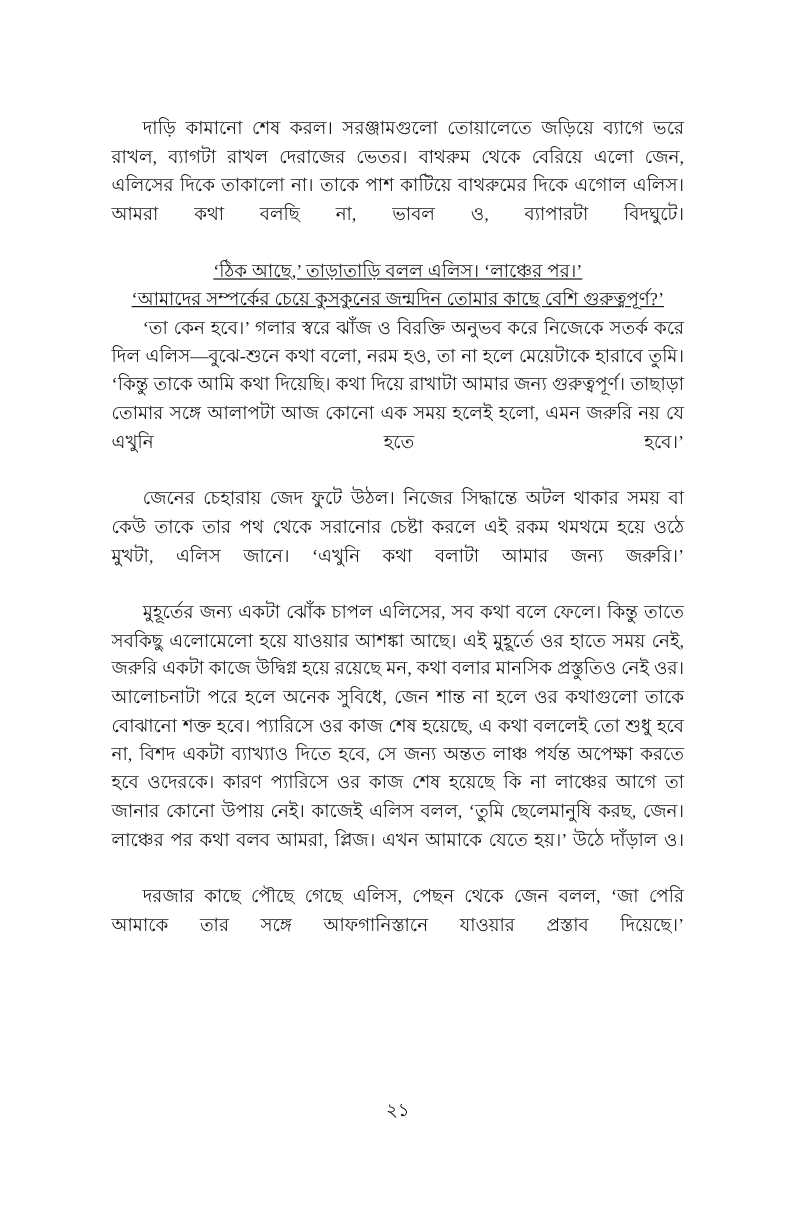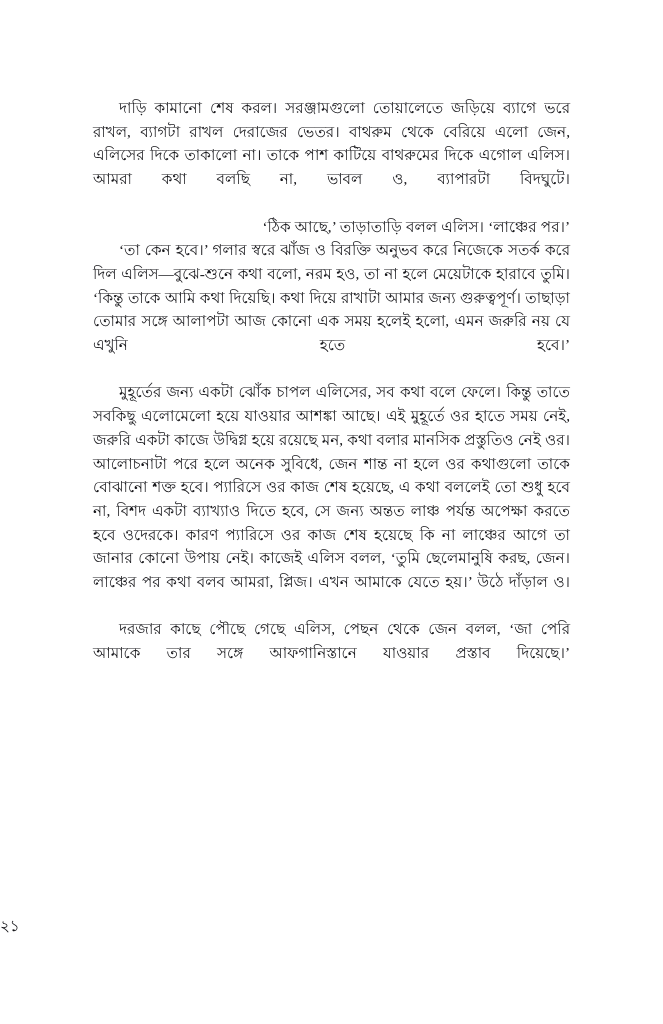--- a/index.html
+++ b/index.html
@@ -34,62 +34,65 @@
     text-align: justify;
     text-justify: inter-word;
     text-indent: 26px;
     word-spacing: 0.4px;
     -webkit-font-smoothing: antialiased;
   }
 
   
   .para.dialogue {
     text-indent: 0;
-    text-align: right;
+    text-align: center;
+    text-decoration: underline;
   }
 
   
   .para:after {
     content: "";
     display: inline-block;
     width: 100%;
   }
   .para.dialogue:after {
     content: none;
   }
 
   .page-number {
     position: absolute;
     left: 0;
     right: 0;
     top: 916px;
-    text-align: left;
+    text-align: center;
     font-family: "Liberation Serif", "DejaVu Serif", serif;
     font-size: 15.2px;
     line-height: 20px;
     color: #16161a;
   }
 </style>
 </head>
 <body>
 
 <div class="page">
 
   <div class="text-block">
 
     <p class="para">দাড়ি কামানো শেষ করল। সরঞ্জামগুলো তোয়ালেতে জড়িয়ে ব্যাগে ভরে রাখল, ব্যাগটা রাখল দেরাজের ভেতর। বাথরুম থেকে বেরিয়ে এলো জেন, এলিসের দিকে তাকালো না। তাকে পাশ কাটিয়ে বাথরুমের দিকে এগোল এলিস। আমরা কথা বলছি না, ভাবল ও, ব্যাপারটা বিদঘুটে।</p>
 
 
     <p class="para dialogue">‘ঠিক আছে,’ তাড়াতাড়ি বলল এলিস। ‘লাঞ্চের পর।’</p>
 
 
 
+    <p class="para dialogue">‘আমাদের সম্পর্কের চেয়ে কুসকুনের জন্মদিন তোমার কাছে বেশি গুরুত্বপূর্ণ?’</p>
 
     <p class="para">‘তা কেন হবে।’ গলার স্বরে ঝাঁজ ও বিরক্তি অনুভব করে নিজেকে সতর্ক করে দিল এলিস—বুঝে-শুনে কথা বলো, নরম হও, তা না হলে মেয়েটাকে হারাবে তুমি। ‘কিন্তু তাকে আমি কথা দিয়েছি। কথা দিয়ে রাখাটা আমার জন্য গুরুত্বপূর্ণ। তাছাড়া তোমার সঙ্গে আলাপটা আজ কোনো এক সময় হলেই হলো, এমন জরুরি নয় যে এখুনি হতে হবে।’</p>
 
+    <p class="para">জেনের চেহারায় জেদ ফুটে উঠল। নিজের সিদ্ধান্তে অটল থাকার সময় বা কেউ তাকে তার পথ থেকে সরানোর চেষ্টা করলে এই রকম থমথমে হয়ে ওঠে মুখটা, এলিস জানে। ‘এখুনি কথা বলাটা আমার জন্য জরুরি।’</p>
 
     <p class="para">মুহূর্তের জন্য একটা ঝোঁক চাপল এলিসের, সব কথা বলে ফেলে। কিন্তু তাতে সবকিছু এলোমেলো হয়ে যাওয়ার আশঙ্কা আছে। এই মুহূর্তে ওর হাতে সময় নেই, জরুরি একটা কাজে উদ্বিগ্ন হয়ে রয়েছে মন, কথা বলার মানসিক প্রস্তুতিও নেই ওর। আলোচনাটা পরে হলে অনেক সুবিধে, জেন শান্ত না হলে ওর কথাগুলো তাকে বোঝানো শক্ত হবে। প্যারিসে ওর কাজ শেষ হয়েছে, এ কথা বললেই তো শুধু হবে না, বিশদ একটা ব্যাখ্যাও দিতে হবে, সে জন্য অন্তত লাঞ্চ পর্যন্ত অপেক্ষা করতে হবে ওদেরকে। কারণ প্যারিসে ওর কাজ শেষ হয়েছে কি না লাঞ্চের আগে তা জানার কোনো উপায় নেই। কাজেই এলিস বলল, ‘তুমি ছেলেমানুষি করছ, জেন। লাঞ্চের পর কথা বলব আমরা, প্লিজ। এখন আমাকে যেতে হয়।’ উঠে দাঁড়াল ও।</p>
 
     <p class="para">দরজার কাছে পৌছে গেছে এলিস, পেছন থেকে জেন বলল, ‘জা পেরি আমাকে তার সঙ্গে আফগানিস্তানে যাওয়ার প্রস্তাব দিয়েছে।’</p>
 
   </div>
 
   <div class="page-number">২১</div>
 
 </div>

